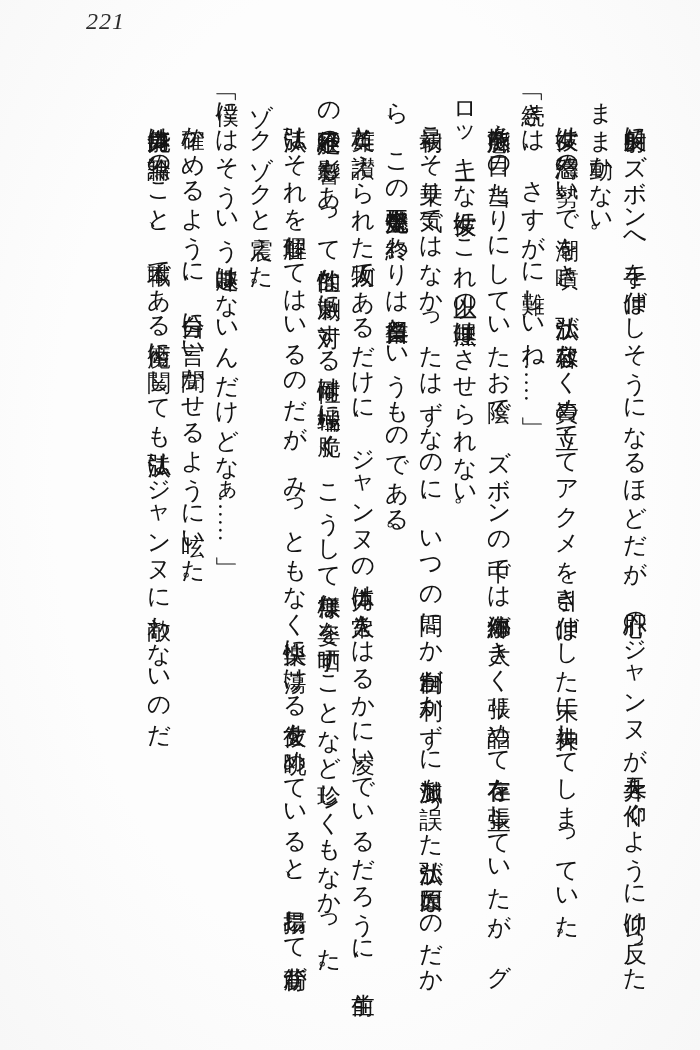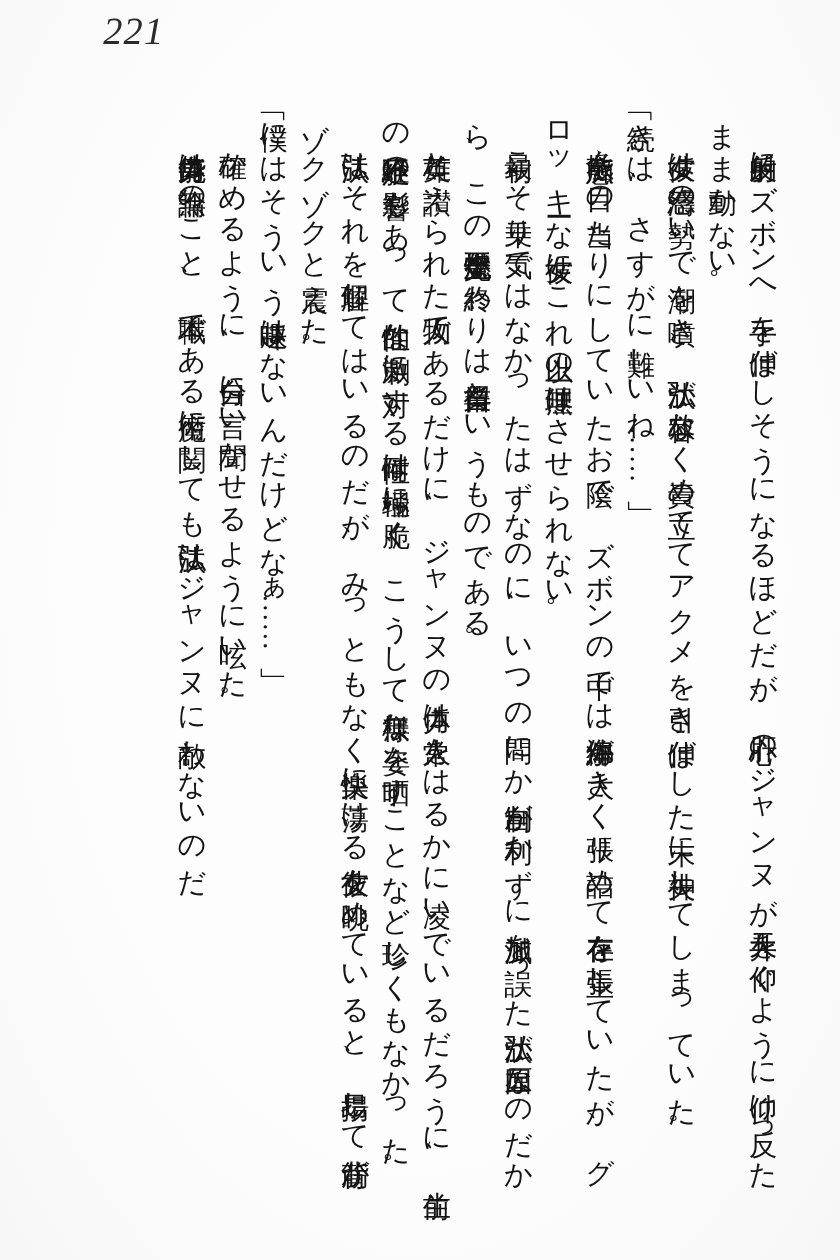--- a/index.html
+++ b/index.html
@@ -16,21 +16,21 @@
   }
   .scan-page {
     position: absolute;
     inset: 0;
     background: radial-gradient(ellipse at 50% 45%, #fdfdfd 60%, #f7f7f7 100%);
   }
   .page-number {
     position: absolute;
     top: 8px;
     left: 86px;
-    font-size: 32px;
+    font-size: 24px;
     font-style: italic;
     color: #2b2b2b;
     letter-spacing: 1px;
   }
   .text-block {
     position: absolute;
     top: 86px;
     right: 48px;
     height: 908px;
     writing-mode: vertical-rl;

